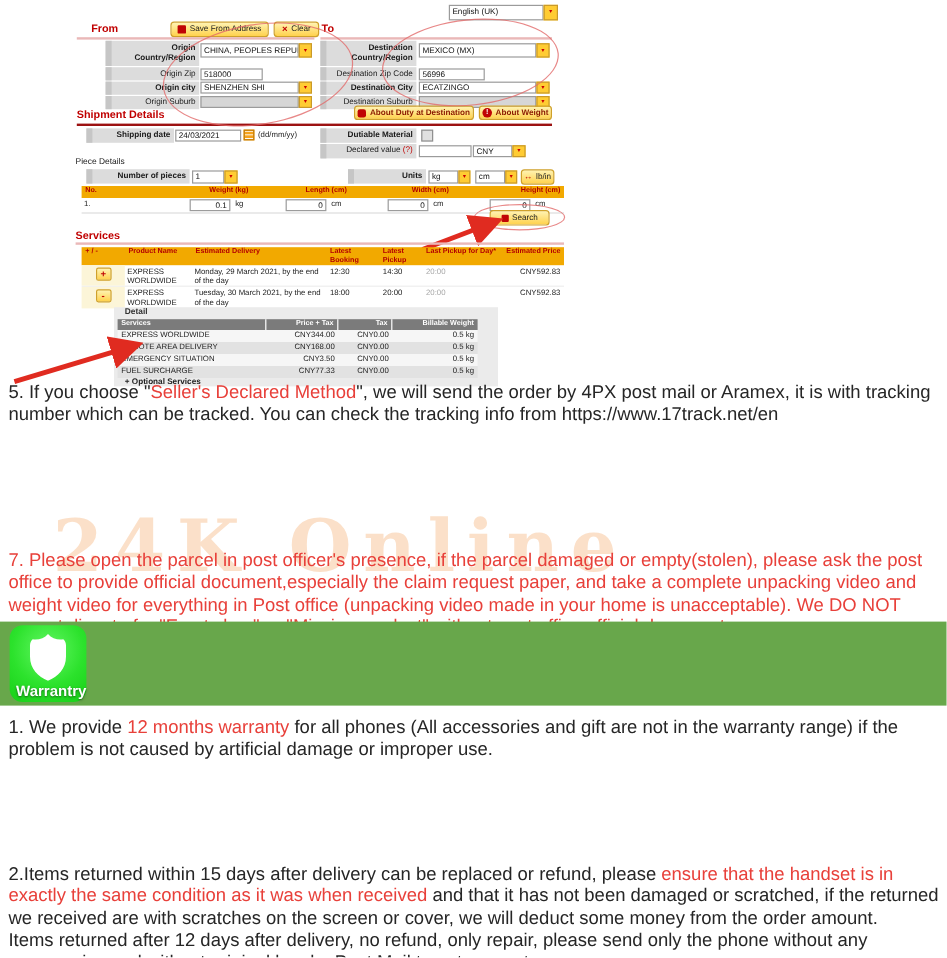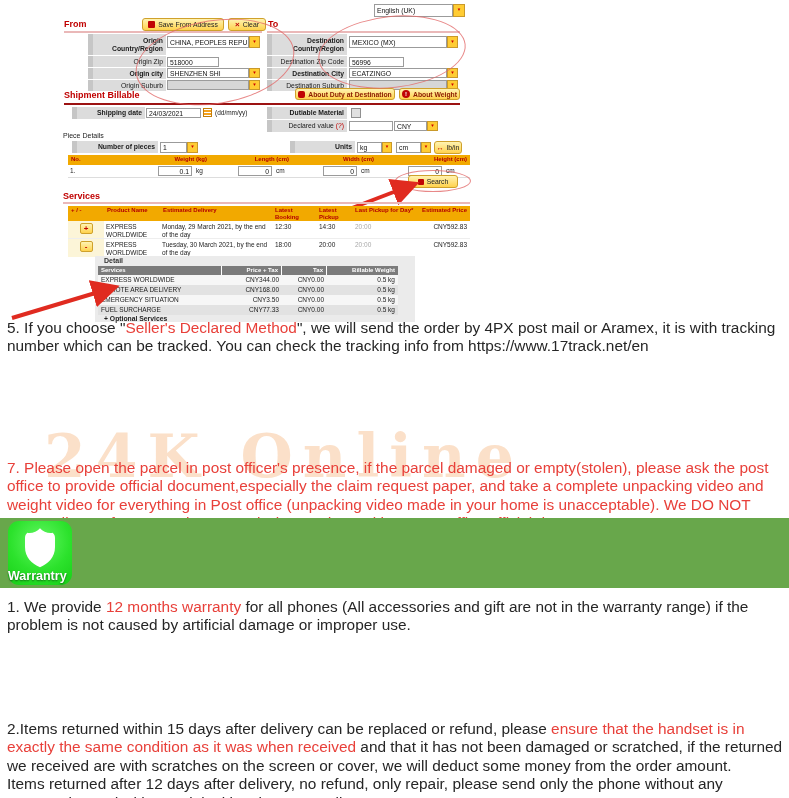--- a/index.html
+++ b/index.html
@@ -36,21 +36,21 @@
         color:#262626;}
   .red-txt{color:#e8403a;}
   .para.allred{color:#e8403a;margin-top:28px;}
   #watermark{position:absolute;left:44px;top:383px;width:720px;font-family:"DejaVu Serif",serif;
         font-weight:bold;font-size:60px;letter-spacing:10px;color:#f29a4e;opacity:.30;
         white-space:nowrap;margin-top:38px;}
   
   #banner{position:absolute;left:0;top:518px;width:789px;height:70px;background:#68a74b;}
   #banner-icon{position:absolute;left:8px;top:3px;width:64px;height:64px;border-radius:11px;
         background:radial-gradient(circle at 50% 32%,#63f763 0%,#2ce22c 55%,#17cf17 100%);}
-  #banner-label{position:absolute;left:0;bottom:2px;width:100%;text-align:left;color:#fff;
+  #banner-label{position:absolute;left:0;bottom:2px;width:100%;text-align:right;color:#fff;
         font-weight:bold;font-size:12.5px;text-shadow:0 1px 2px rgba(0,0,0,.55);}
   
   .sq-icon{width:7px;height:7px;background:#c00404;border-radius:1px;}
   .x-icon{color:#c00404;font-weight:bold;font-size:8px;line-height:1;}
   .cal-icon{width:9px;height:9px;background:#f5a21b;border:1px solid #c47d08;
         background-image:linear-gradient(#fff 1px,transparent 1px);background-size:3px 3px;}
   .bang-icon{width:8px;height:8px;border-radius:50%;background:#c00404;color:#fff;font-size:6px;
         font-weight:bold;display:flex;align-items:center;justify-content:center;line-height:1;}
   .swap-icon{color:#c00404;font-weight:bold;font-size:7px;line-height:1;}
   .chk{background:#e0e0e0;border:1px solid #909090;}
@@ -64,21 +64,21 @@
 
 <div id="page">
 
   <div id="shot">
 
     <div class="abs fld" style="left:374px;top:4px;width:79px;height:13px;">
       <span>English (UK)</span>
     </div>
     <div class="abs dbtn" style="left:453px;top:4px;width:12px;height:13px;"></div>
 
-    <div class="abs sechead" style="left:64px;top:19px;">From</div>
+    <div class="abs sechead" style="left:76px;top:19px;">From</div>
     <div class="abs ybtn" style="left:142px;top:18px;width:82px;height:13px;">
       <span class="sq-icon"></span>
       <span>Save From Address</span>
     </div>
     <div class="abs ybtn" style="left:228px;top:18px;width:38px;height:13px;">
       <span class="x-icon">×</span>
       <span>Clear</span>
     </div>
     <div class="abs sechead" style="left:268px;top:19px;">To</div>
     <div class="abs divider" style="left:64px;top:31px;width:198px;background:#eab8b8;"></div>
@@ -119,21 +119,21 @@
     <div class="abs cell bold" style="left:267px;top:68px;width:80px;height:11px;">Destination City</div>
     <div class="abs fld" style="left:349px;top:68px;width:98px;height:10px;">
       <span>ECATZINGO</span>
     </div>
     <div class="abs dbtn" style="left:447px;top:68px;width:11px;height:10px;"></div>
 
     <div class="abs cell" style="left:267px;top:80px;width:80px;height:11px;">Destination Suburb</div>
     <div class="abs fld dis" style="left:349px;top:80px;width:98px;height:10px;"></div>
     <div class="abs dbtn" style="left:447px;top:80px;width:11px;height:10px;"></div>
 
-    <div class="abs sechead" style="left:64px;top:90px;">Shipment Billable</div>
+    <div class="abs sechead" style="left:64px;top:90px;">Shipment Details</div>
     <div class="abs ybtn dark" style="left:295px;top:88px;width:100px;height:12px;">
       <span class="sq-icon" style="border-radius:2px;"></span>
       <span>About Duty at Destination</span>
     </div>
     <div class="abs ybtn dark" style="left:399px;top:88px;width:61px;height:12px;">
       <span class="bang-icon">!</span>
       <span>About Weight</span>
     </div>
     <div class="abs divider" style="left:64px;top:103px;width:396px;background:#9c1212;"></div>
 

